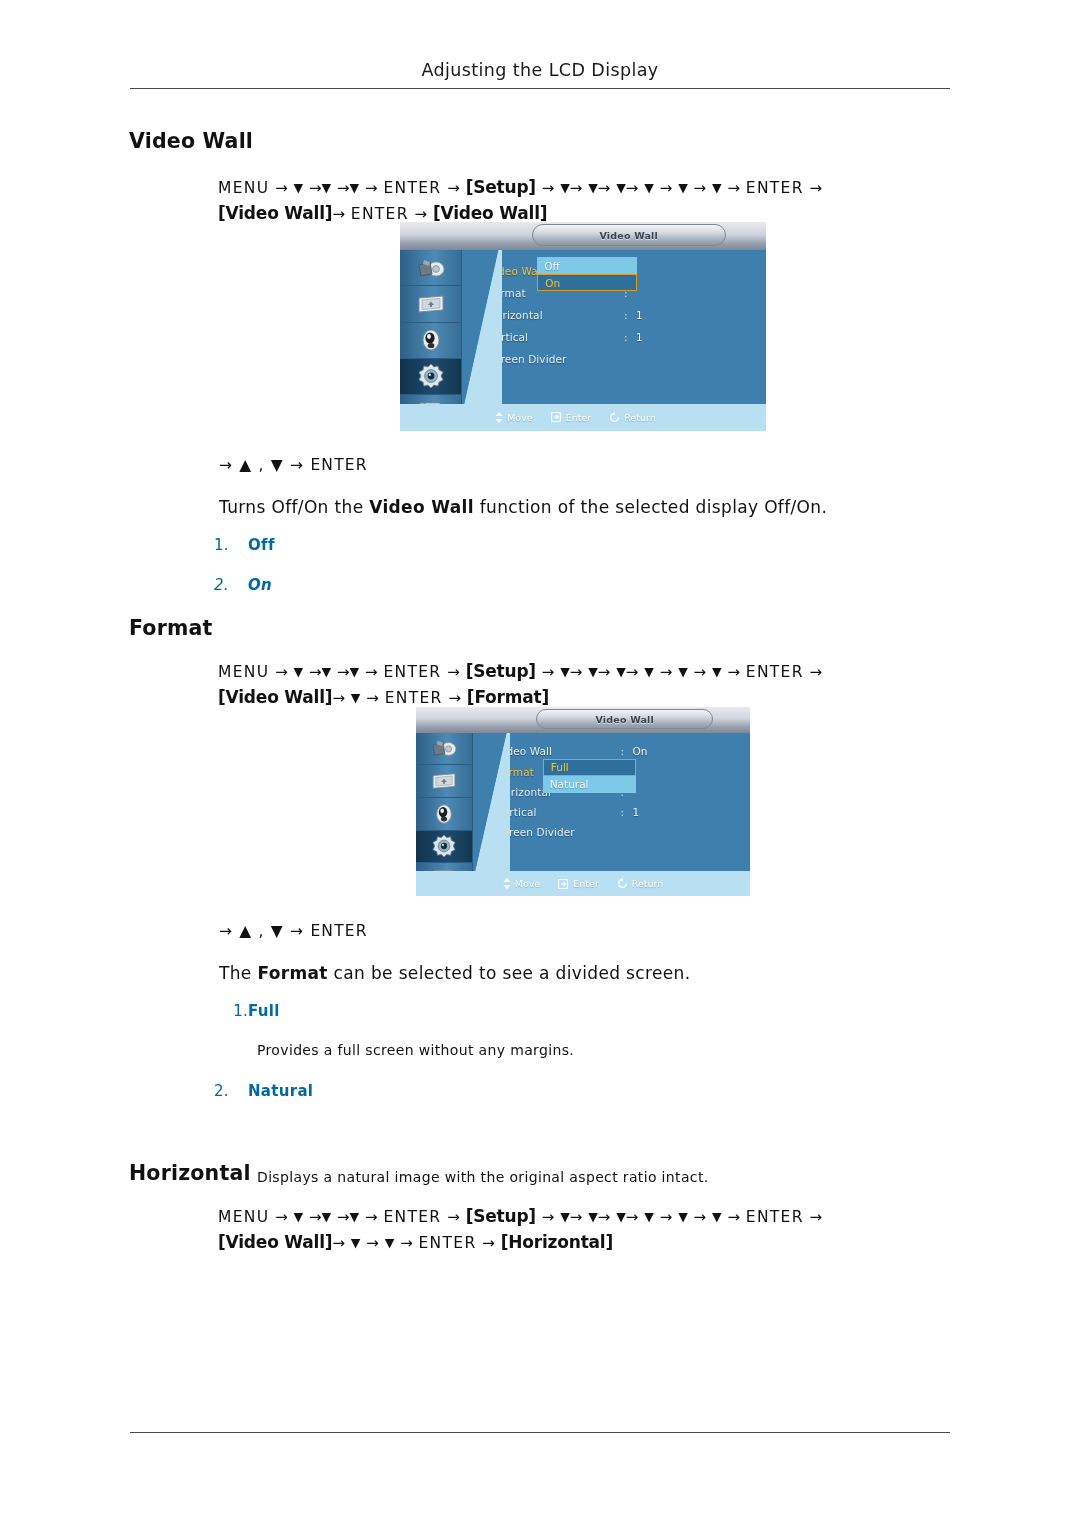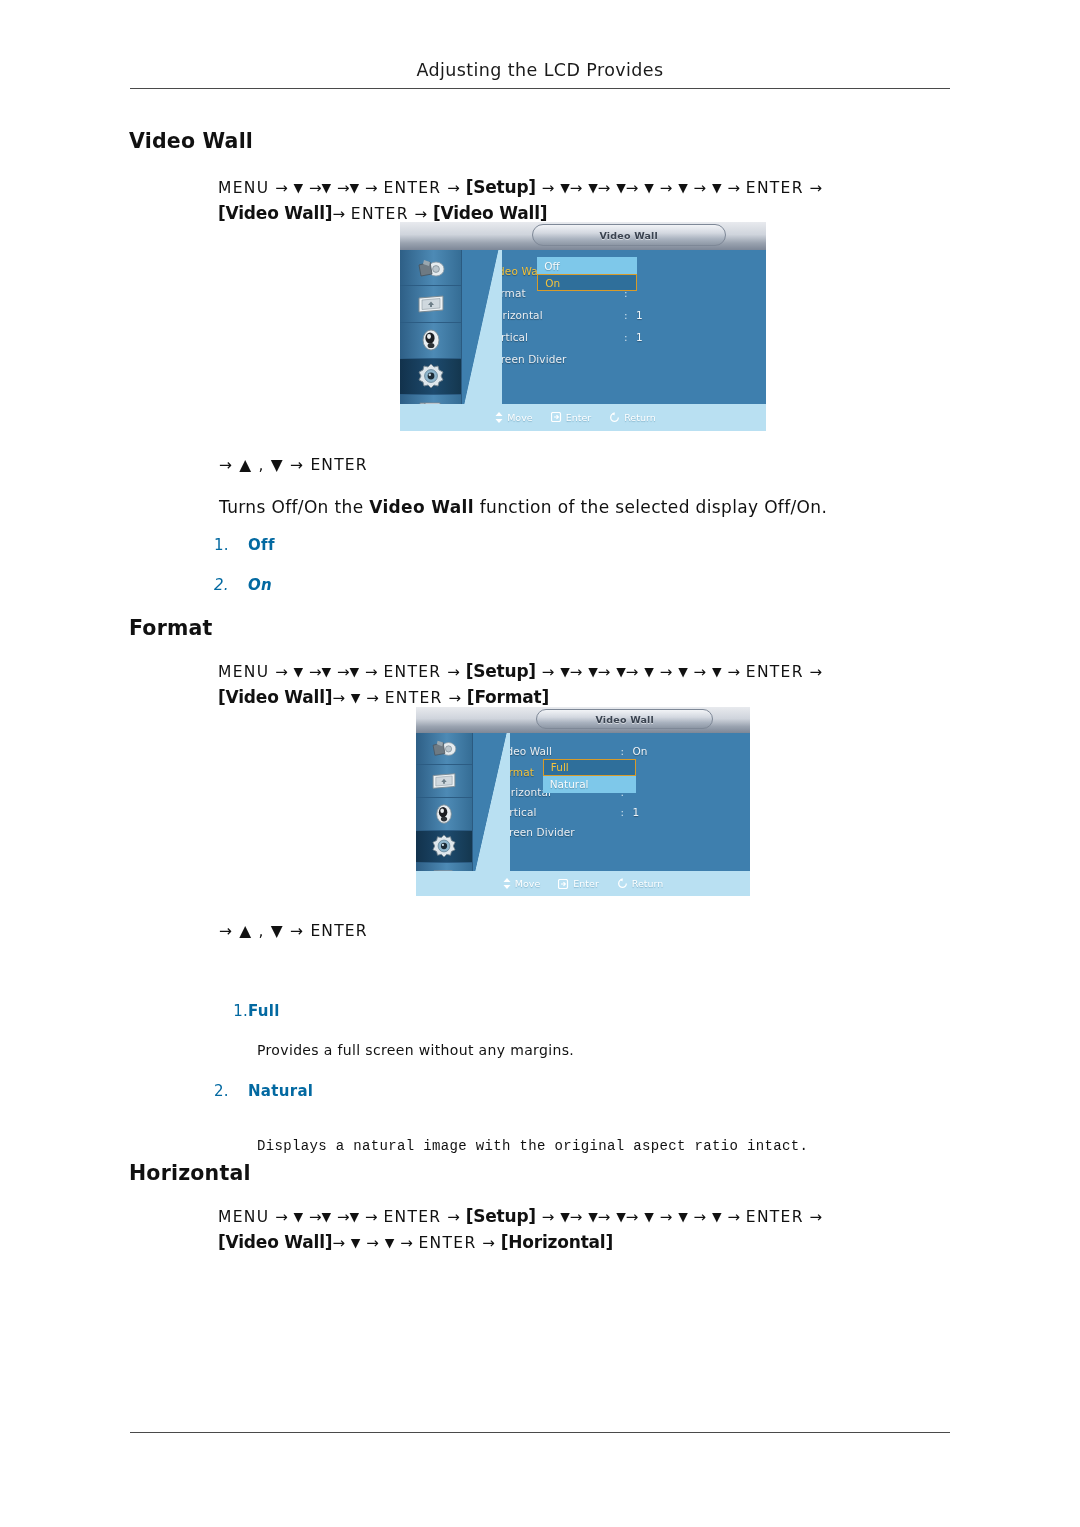--- a/index.html
+++ b/index.html
@@ -307,21 +307,21 @@
     white-space: nowrap;
   }
   .osd-fitem svg { margin-right: 4px; display: block; }
 </style>
 </head>
 <body>
 
 <div class="page">
 
   <div class="header">
-    <div class="header-title">Adjusting the LCD Provides</div>
+    <div class="header-title">Adjusting the LCD Display</div>
   </div>
   <div class="header-rule"></div>
 
   <div class="sec-heading" style="top:129px;">Video Wall</div>
 
   <div class="menupath" style="top:175px;">
     <span class="kw">MENU</span>
     <span class="arrow">→</span>
     <span class="dn">▼</span>
     <span class="arrow">→</span><span class="dn">▼</span>
@@ -632,30 +632,33 @@
               </svg>
           </span>
           <span>Return</span>
         </div>
       </div>
     </div>
   </div>
 
   <div class="keyline" style="top:922px;">→ ▲ , ▼ → ENTER</div>
 
+  <div class="para" style="top:962px;">
+    <span>The </span><b>Format</b><span> can be selected to see a divided screen.</span>
+  </div>
 
   <div class="numitem" style="top:1002px;text-align:right;">
     <span class="num">1.</span><span class="lbl">Full</span>
   </div>
   <div class="subpara" style="top:1042px;">Provides a full screen without any margins.</div>
 
   <div class="numitem" style="top:1082px;">
     <span class="num">2.</span><span class="lbl">Natural</span>
   </div>
-  <div class="subpara" style="top:1138px;font-family:Liberation Mono, monospace;">Displays a natural image with the original aspect ratio intact.</div>
+  <div class="subpara" style="top:1169px;">Displays a natural image with the original aspect ratio intact.</div>
 
   <div class="sec-heading" style="top:1161px;">Horizontal</div>
 
   <div class="menupath" style="top:1204px;">
     <span class="kw">MENU</span>
     <span class="arrow">→</span>
     <span class="dn">▼</span>
     <span class="arrow">→</span><span class="dn">▼</span>
     <span class="arrow">→</span><span class="dn">▼</span>
     <span class="arrow">→</span>

